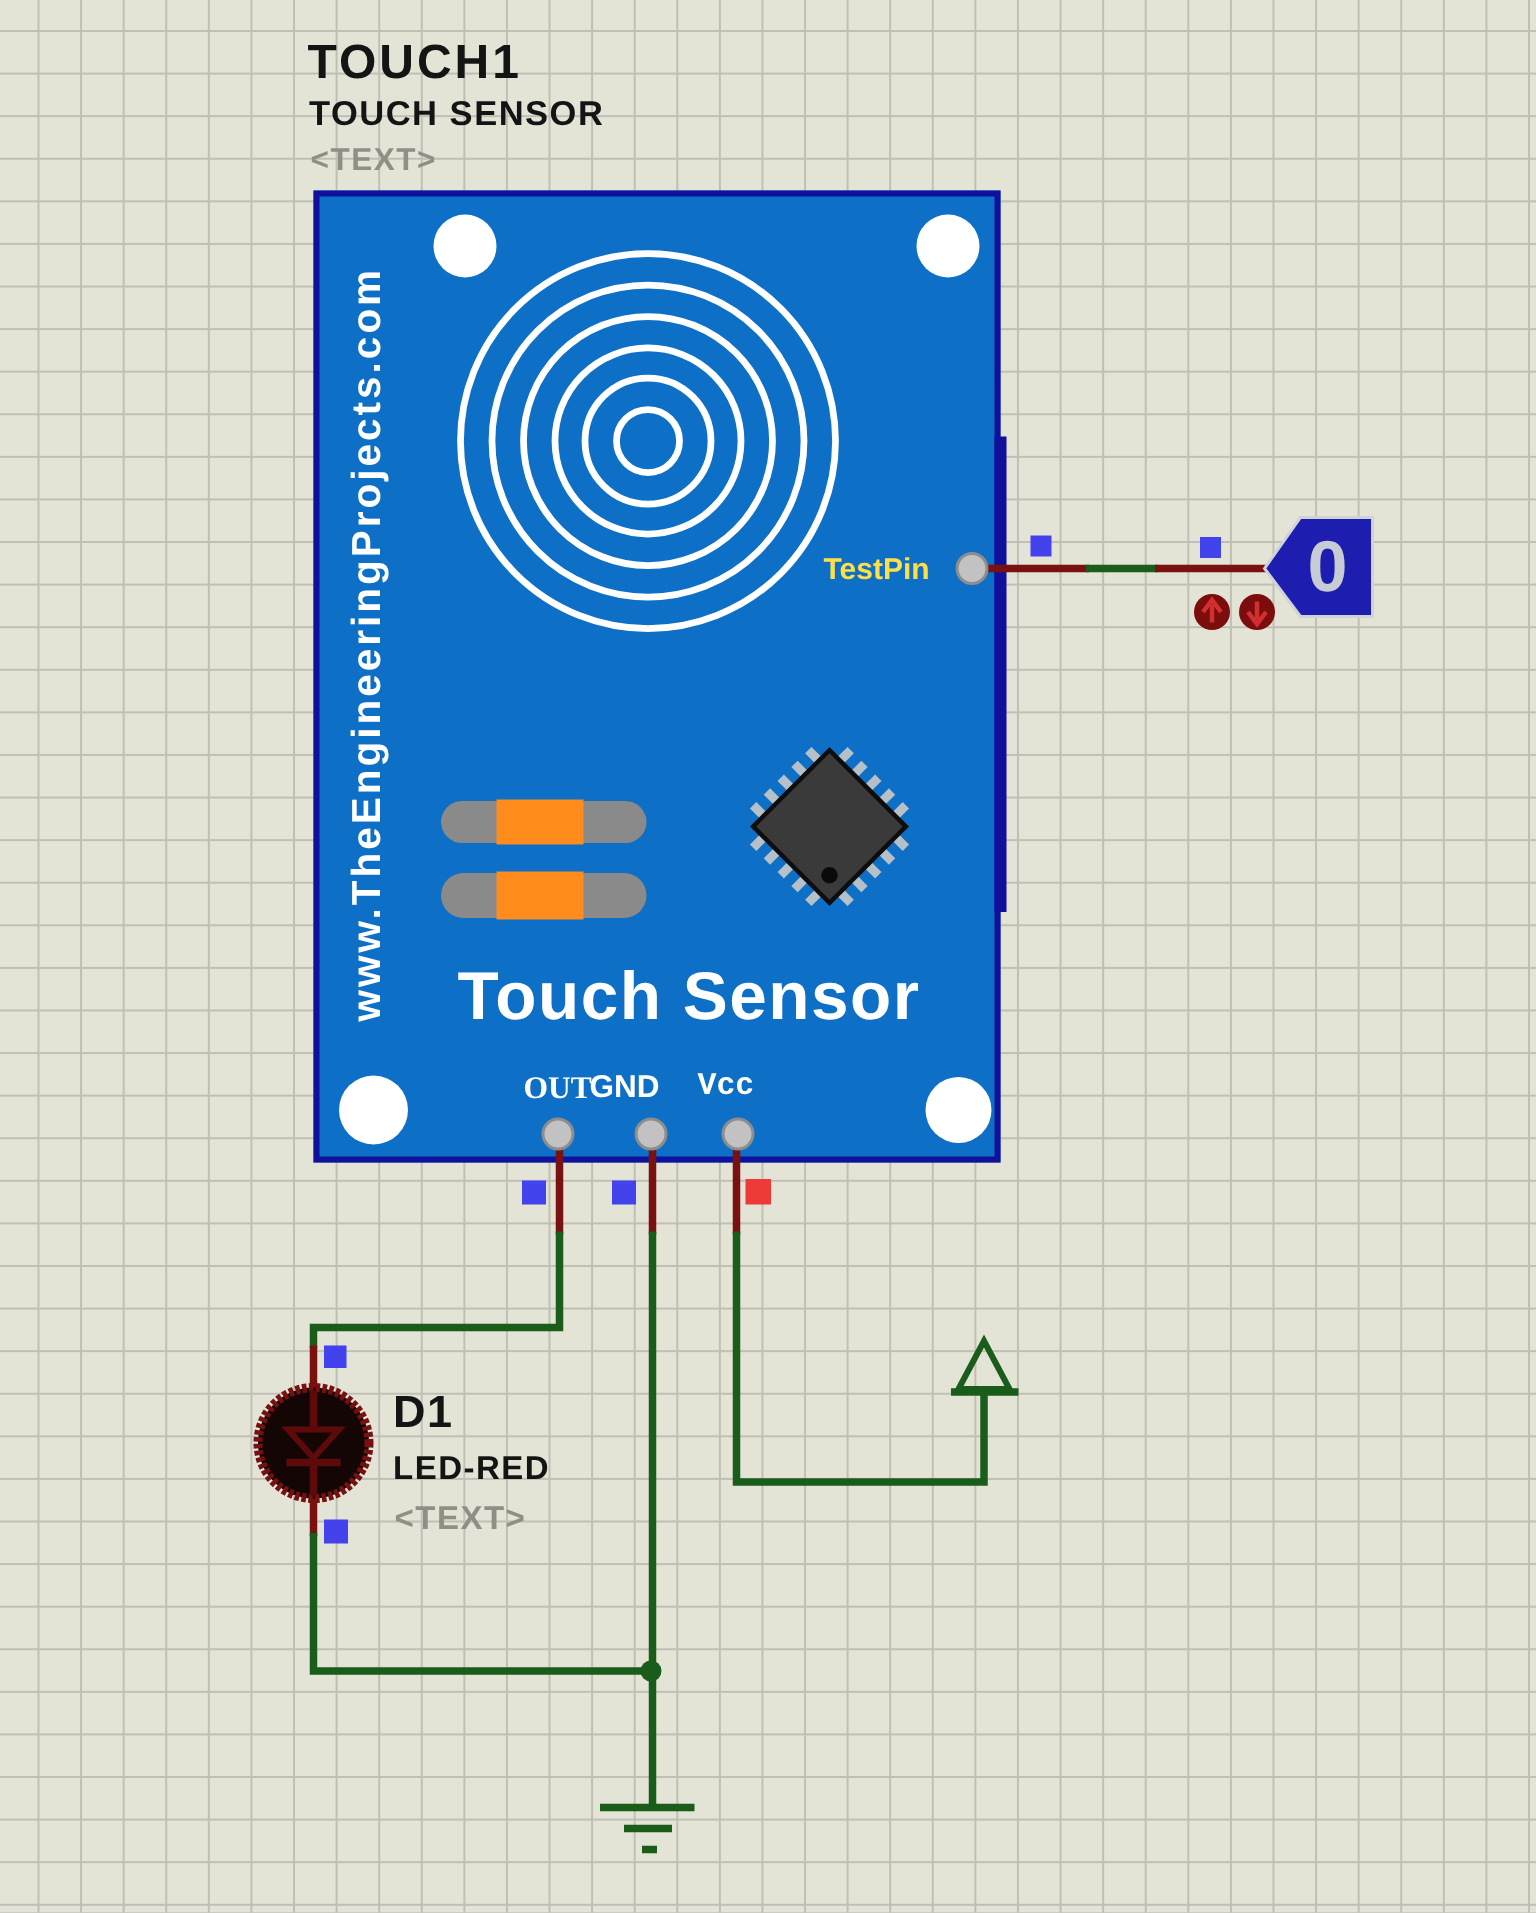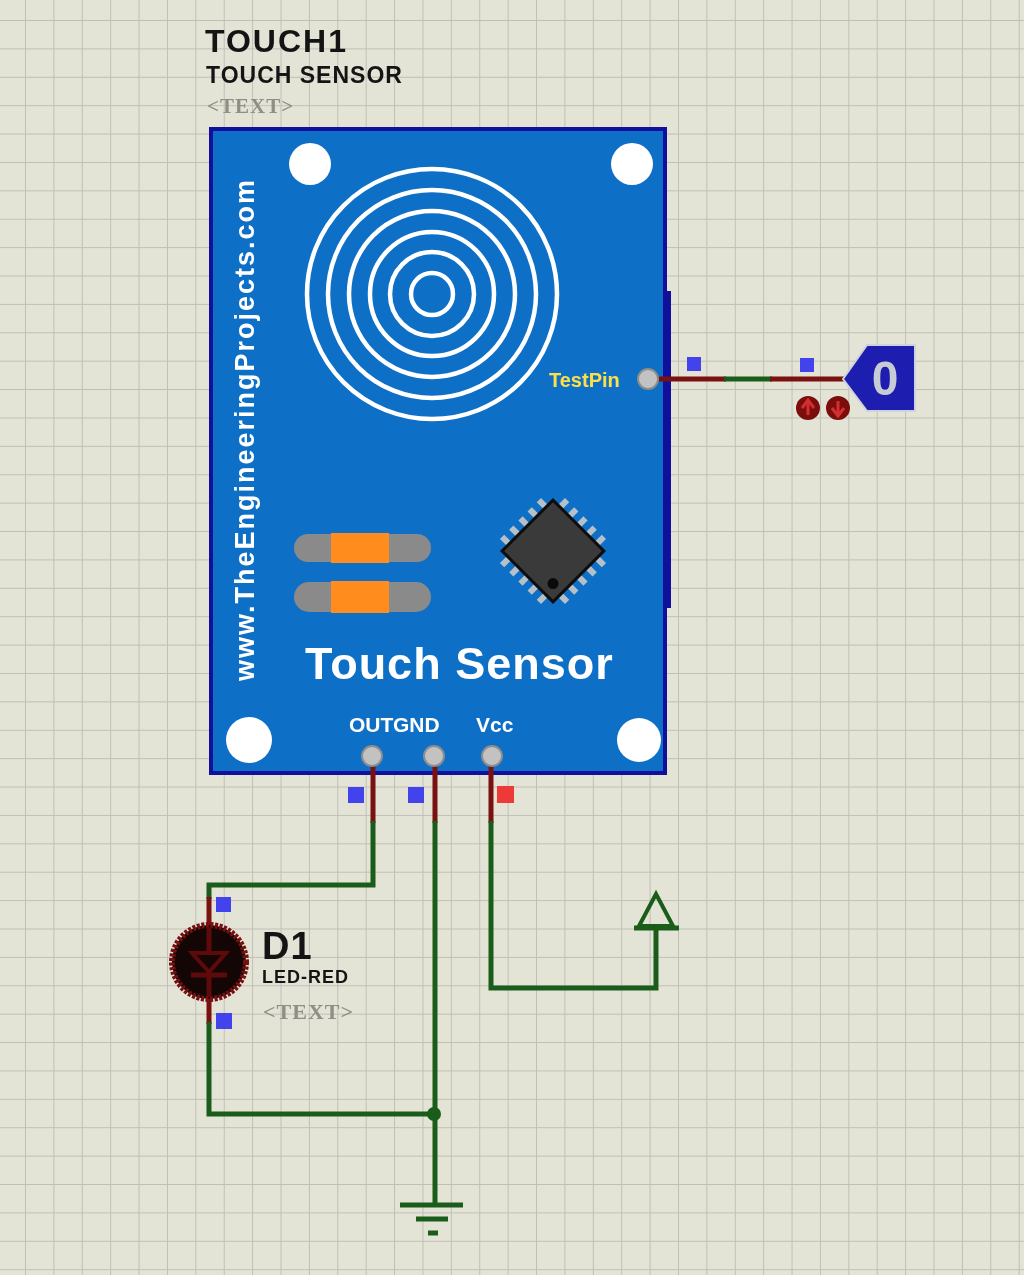--- a/index.html
+++ b/index.html
@@ -7,21 +7,21 @@
   .canvas {
     position: relative; width: 1024px; height: 1275px; overflow: hidden;
     background-color: #e3e3d6;
     background-image:
       linear-gradient(#bfbfb6 1px, transparent 1px),
       linear-gradient(90deg, #bfbfb6 1px, transparent 1px);
     background-size: 28.4px 28.4px;
     background-position: 25px 20px;
   }
   .lbl { position: absolute; white-space: nowrap; line-height: 1; color: #141414; font-weight: bold; }
-  .lbl.gray { color: #8f8f86; font-family: Liberation Serif, serif; }
+  .lbl.gray { color: #8f8f86; }
   
   .board {
     position: absolute; left: 209px; top: 127px; width: 458px; height: 648px;
     background: #0d6fc6; border: 4px solid #10109d;
   }
   .board-notch { position: absolute; left: 663px; top: 291px; width: 8px; height: 317px; background: #10109d; }
   .hole { position: absolute; background: #fff; border-radius: 50%; }
   .board-url {
     position: absolute; left: 14px; top: 6px; height: 584px; width: 36px;
     writing-mode: vertical-rl; transform: rotate(180deg);
@@ -101,23 +101,23 @@
             <rect x="100" y="75" width="11" height="6"></rect>
             <rect x="100" y="88" width="11" height="6"></rect>
         </g>
         <rect x="29" y="29" width="72" height="72" fill="#3a3a3a" stroke="#0d0d0d" stroke-width="3"></rect>
         <circle cx="88" cy="88" r="5.5" fill="#0a0a0a"></circle>
       </g>
     </svg>
 
     <div class="board-title">Touch Sensor</div>
 
-    <div class="pin-lbl" style="left:136px;">OUT</div>
+    <div class="pin-lbl" style="left:136px;font-family:Liberation Serif, serif;">OUT</div>
     <div class="pin-lbl" style="left:180px;">GND</div>
-    <div class="pin-lbl" style="left:263px;">Vcc</div>
+    <div class="pin-lbl" style="left:252px;font-family:Liberation Mono, monospace;">Vcc</div>
   </div>
   <div class="board-notch"></div>
 
   <svg class="wires" width="1024" height="1275" viewBox="0 0 1024 1275">
 
     <path d="M373 756 L373 823" stroke="#7a1111" stroke-width="5" fill="none"></path>
     <path d="M373 821 L373 885 L209 885 L209 899" stroke="#1a5c1a" stroke-width="5" fill="none"></path>
     <path d="M209 897 L209 928" stroke="#7a1111" stroke-width="5" fill="none"></path>
     <path d="M209 996 L209 1024" stroke="#7a1111" stroke-width="5" fill="none"></path>
     <path d="M209 1022 L209 1114 L434 1114" stroke="#1a5c1a" stroke-width="5" fill="none"></path>
@@ -179,17 +179,17 @@
       <circle cx="838" cy="408" r="12" fill="#7c0d0d"></circle>
       <path d="M838 401 L838 413" stroke="#d23030" stroke-width="3" fill="none"></path>
       <path d="M832 408 L838 416 L844 408" stroke="#d23030" stroke-width="3" fill="none"></path>
     </g>
 
     <polygon points="843,379 867,345 915,345 915,411 867,411" fill="#1d1db0" stroke="#cfd2da" stroke-width="2"></polygon>
   </svg>
 
   <div class="probe-value">0</div>
 
-  <div class="lbl" style="left:262px; top:927px; font-size:38px; letter-spacing:1px;text-align:center;">D1</div>
-  <div class="lbl" style="left:262px; top:968px; font-size:18px; letter-spacing:1px;text-align:right;">LED-RED</div>
+  <div class="lbl" style="left:262px; top:927px; font-size:30px; letter-spacing:1px;text-align:center;">D1</div>
+  <div class="lbl" style="left:262px; top:968px; font-size:22px; letter-spacing:1px;text-align:right;">LED-RED</div>
   <div class="lbl gray" style="left:263px; top:1001px; font-size:22px; letter-spacing:1px;">&lt;TEXT&gt;</div>
 
 </div>
 
 </body></html>

